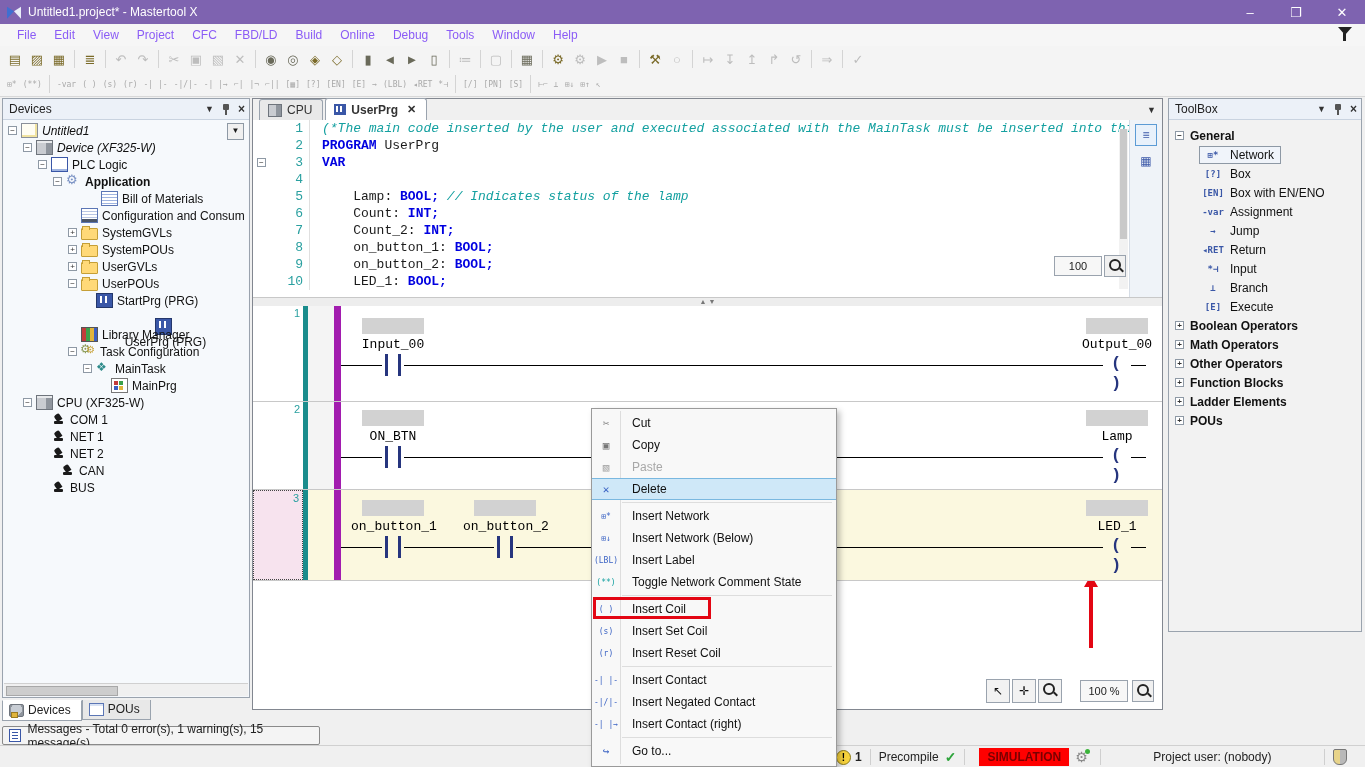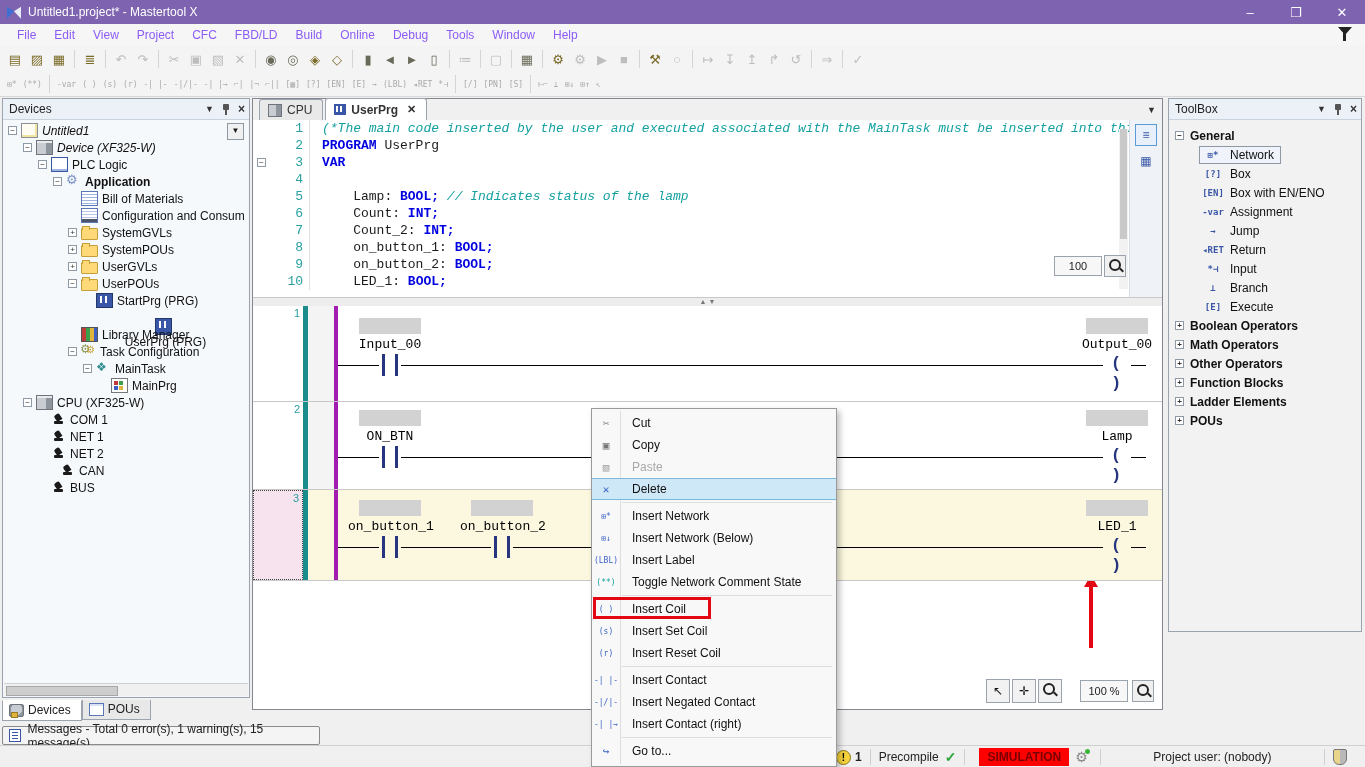--- a/index.html
+++ b/index.html
@@ -114,21 +114,21 @@
   
   .esplit{position:absolute;left:0;top:198px;right:0;height:9px;background:#EDEDED;border-top:1px solid #C8C8C8;border-bottom:1px solid #C8C8C8;text-align:center;font-size:7px;color:#777;line-height:8px;}
   
   .ladder{position:absolute;left:0;top:207px;right:0;bottom:0;background:#fff;overflow:hidden;}
   .lnet{position:relative;display:flex;border-bottom:1px solid #C8C8C8;}
   .lgutter{width:50px;flex:0 0 50px;position:relative;}
   .lgutter .num{position:absolute;right:3px;top:1px;color:#2AA0A0;font-size:11px;}
   .lgutter.selected{background:#F7E3EE;border:1px dotted #444;box-sizing:border-box;}
   .lstrip{width:5px;flex:0 0 5px;background:#1A8C8C;}
   .lmargin{width:26px;flex:0 0 26px;background:#F4F4F4;}
-  .lcontent{flex:1;position:relative;border-left:4px solid #a21caf;}
+  .lcontent{flex:1;position:relative;border-left:7px solid #a21caf;}
   .lnet.selected .lcontent,.lnet.selected .lmargin{background:#FBF8DF;}
   .lrung{position:absolute;left:0;right:16px;height:1px;background:#000;}
   .lelem{position:absolute;width:84px;text-align:center;}
   .lelem-r{position:absolute;right:2px;width:86px;text-align:center;}
   .lbox{width:62px;height:16px;background:#D2D2D2;margin:0 auto;}
   .llabel{font-family:"Liberation Mono","DejaVu Sans Mono",monospace;font-size:13px;color:#000;margin-top:3px;white-space:nowrap;}
   .lcontact{position:absolute;width:22px;height:22px;background:#fff;}
   .lnet.selected .lcontact{background:#FBF8DF;}
   .lcontact:before,.lcontact:after{content:"";position:absolute;top:0;width:3px;height:22px;background:#26357E;}
   .lcontact:before{left:3px;}
@@ -313,21 +313,21 @@
         <div class="trow" style="padding-left: 34px;">
           <span class="texp">−</span>
           <span class="tico ti-plc"></span>
           <span class="tlabel">PLC Logic</span>
         </div>
         <div class="trow" style="padding-left: 49px;">
           <span class="texp">−</span>
           <span class="tico ti-app"></span>
           <span class="tlabel bold">Application</span>
         </div>
-        <div class="trow" style="padding-left: 64px;">
+        <div class="trow" style="padding-left: 64px; margin-left: 20px;">
           <span class="texp none">−</span>
           <span class="tico ti-bom"></span>
           <span class="tlabel">Bill of Materials</span>
         </div>
         <div class="trow" style="padding-left: 64px;">
           <span class="texp none">−</span>
           <span class="tico ti-config"></span>
           <span class="tlabel">Configuration and Consum</span>
         </div>
         <div class="trow" style="padding-left: 64px;">

